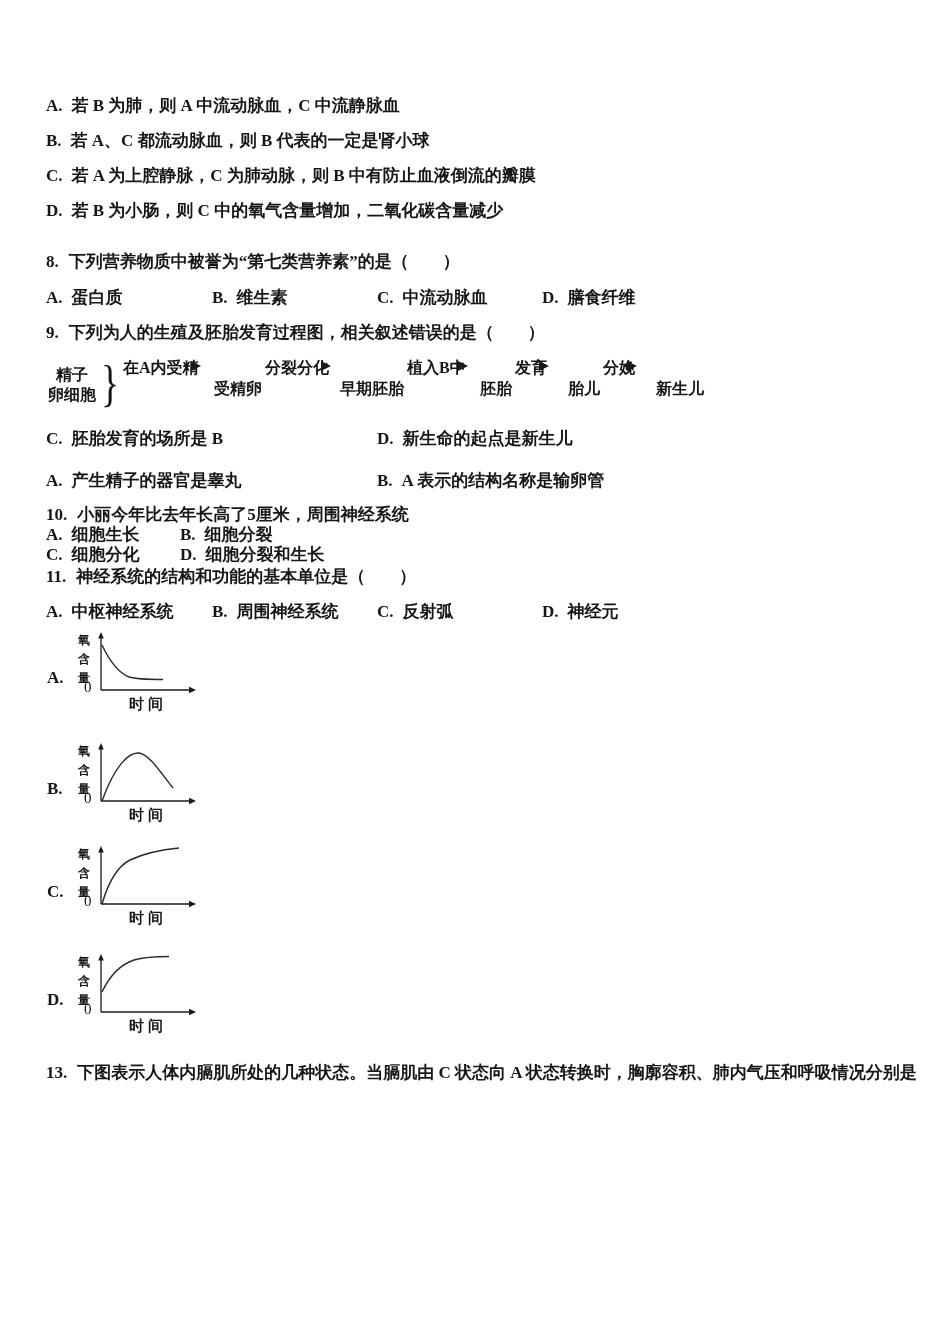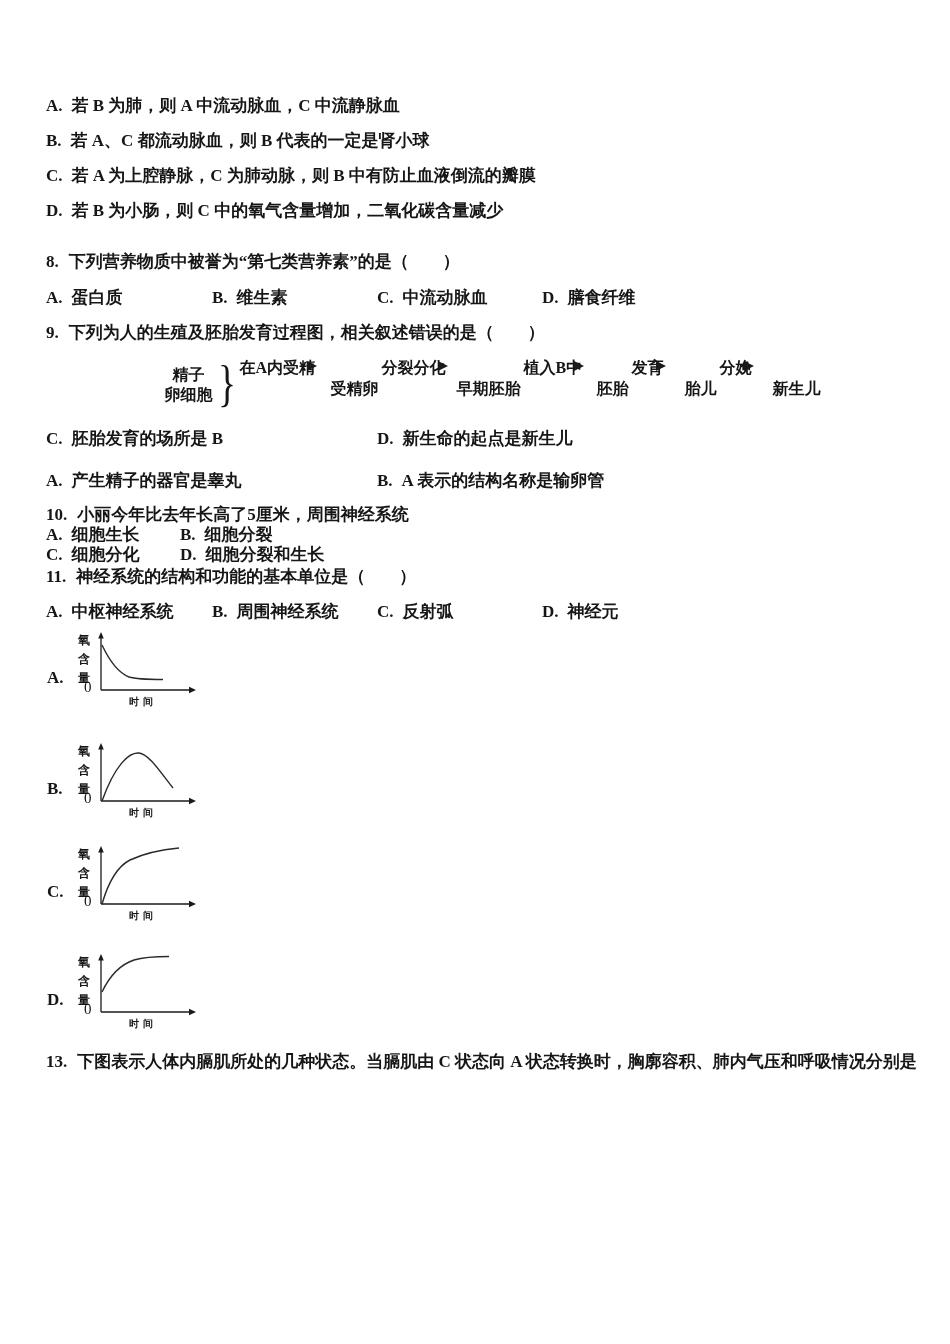--- a/index.html
+++ b/index.html
@@ -9,47 +9,47 @@
     font-weight:bold; color:#161616; font-size:17px;
   }
   .page { box-sizing:border-box; width:950px; height:1344px; padding:96px 10px 0 46px; }
 
   
   .optline { line-height:20px; margin-bottom:15px; }
   .olabel  { margin-right:9px; }
   .qnum    { margin-right:10px; }
   .stem    { line-height:20px; }
   .mt13{margin-top:31px}.mt14{margin-top:14px}.mt15{margin-top:15px}.mt16{margin-top:16px}
-  .mt17{margin-top:17px}.mt22{margin-top:22px}.mt2{margin-top:2px}.mt8{margin-top:8px}.mt23{margin-top:12px}
+  .mt17{margin-top:17px}.mt22{margin-top:22px}.mt2{margin-top:2px}.mt8{margin-top:8px}.mt23{margin-top:23px}
 
   .optrow { display:flex; line-height:20px; }
   .cell   { display:block; }
   .w166{width:166px}.w165{width:165px}.w331{width:331px}.w134{width:134px}
 
   
-  .flow { display:flex; align-items:flex-start; height:58px; margin-left:2px; font-size:16px;justify-content:center; }
+  .flow { display:flex; align-items:flex-start; height:58px; margin-left:2px; font-size:16px; }
   .fin   { display:flex; flex-direction:column; align-items:center; margin-top:8px; line-height:20px; }
   .fbrace{ font-size:50px; font-weight:400; line-height:52px; margin:0 1px 0 2px; transform:scaleX(.75); }
   .fstep { display:flex; flex-direction:row; align-items:center; }
   .flabel{ line-height:18px; height:18px; margin-top:2px; white-space:nowrap; }
   .farrow{ height:2px; background:#1a1a1a; margin-top:8px; position:relative; align-self:stretch; }
   .farrow::after{ content:""; position:absolute; right:-2px; top:-4px; width:0; height:0;
     border-left:10px solid #1a1a1a; border-top:5px solid transparent; border-bottom:5px solid transparent; }
   .fnode { margin-top:22px; line-height:20px; padding:0 3px; white-space:nowrap; }
   .s1{width:88px}.s2{width:72px}.s3{width:70px}.s4{width:50px}.s5{width:50px}
 
   
   .qgraph { position:relative; }
   .qg-a{height:111px}.qg-b{height:103px}.qg-c{height:108px}.qg-d{height:88px}
   .qg-letter { position:absolute; left:1px; top:38px; }
   .qg-ylab { position:absolute; left:32px; top:1px; width:17px; font-size:12px; line-height:19px; word-break:break-all; }
   .qg-plot { position:absolute; left:51px; top:2px; width:100px; }
   .qg-svg  { display:block; width:100px; height:62px; }
   .qg-zero { position:absolute; left:-13px; top:47px; font-size:15px; font-weight:normal; }
-  .qg-xlab { position:absolute; top:63px; left:32px; font-size:10px; letter-spacing:4px; }
+  .qg-xlab { position:absolute; top:63px; left:32px; font-size:15px; letter-spacing:4px; }
   .axis { stroke:#1a1a1a; stroke-width:1.3; }
   .curve{ stroke:#2a2a2a; stroke-width:1.4; fill:none; }
   .ah   { fill:#1a1a1a; }
 
   .q13 { white-space:nowrap; line-height:20px; }
 </style>
 </head>
 <body>
 
 <div class="page">

